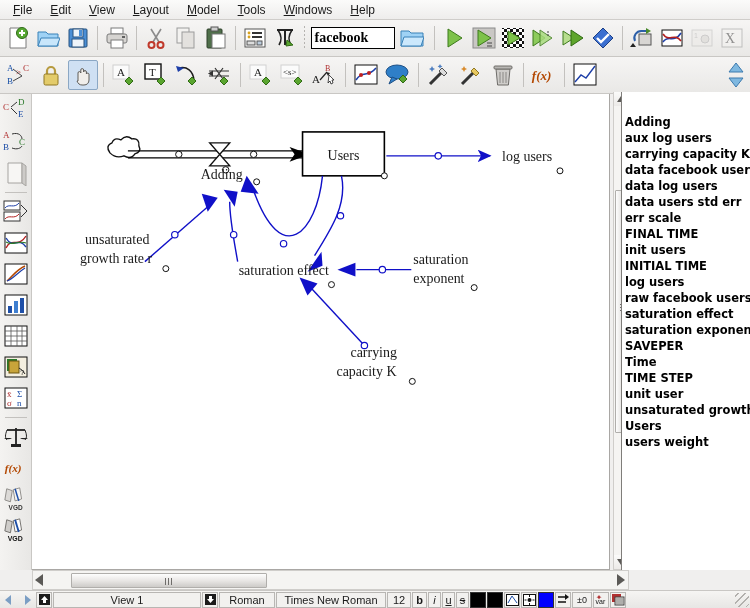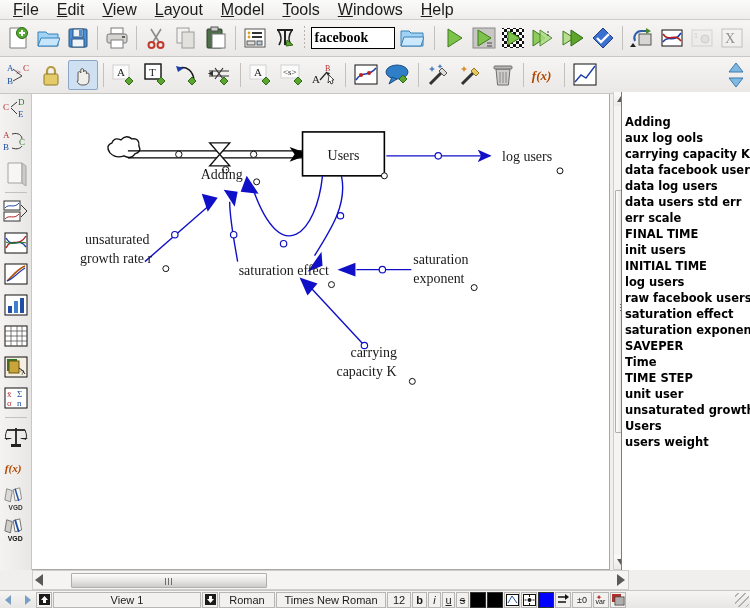--- a/index.html
+++ b/index.html
@@ -14,21 +14,21 @@
 
   
   .menubar {
     height: 20px;
     background: linear-gradient(#fbfbfa, #eeedec);
     border-bottom: 1px solid #cfcdca;
     display: flex; align-items: center;
     padding-left: 4px;
   }
   .menu-item {
-    font-size: 16px; color: #1b1b1b;
+    font-size: 12px; color: #1b1b1b;
     padding: 2px 9px 2px 9px;
     cursor: default; white-space: nowrap;
   }
   .menu-item u { text-decoration: underline; }
 
   
   .toolbar {
     background: linear-gradient(#f6f5f4, #e9e8e6);
     border-bottom: 1px solid #c9c7c4;
     display: flex; align-items: center;
@@ -785,21 +785,21 @@
     <div class="hs-arrow-r">
       <svg width="8" height="12" viewBox="0 0 8 12">
           <path d="M8 6 L0 0 L0 12 Z" fill="#5c5a57"></path>
         </svg>
     </div>
   </div>
 
   <div class="rightpanel">
     <div class="rp-list">
       <div class="rp-item">Adding</div>
-      <div class="rp-item">aux log ools</div>
+      <div class="rp-item">aux log users</div>
       <div class="rp-item">carrying capacity K</div>
       <div class="rp-item">data facebook users</div>
       <div class="rp-item">data log users</div>
       <div class="rp-item">data users std err</div>
       <div class="rp-item">err scale</div>
       <div class="rp-item">FINAL TIME</div>
       <div class="rp-item">init users</div>
       <div class="rp-item">INITIAL TIME</div>
       <div class="rp-item">log users</div>
       <div class="rp-item">raw facebook users</div>

